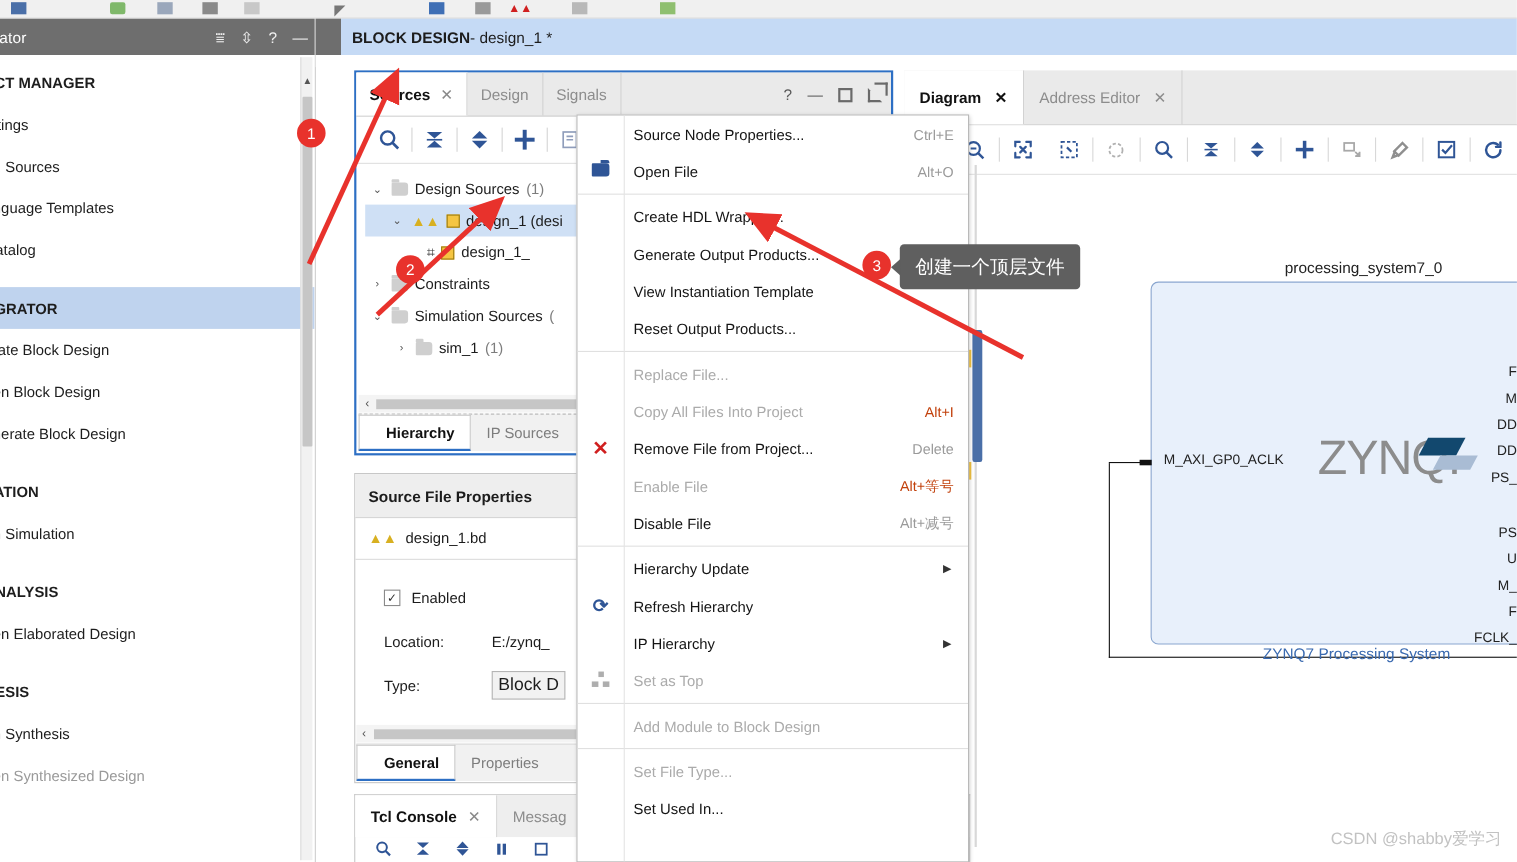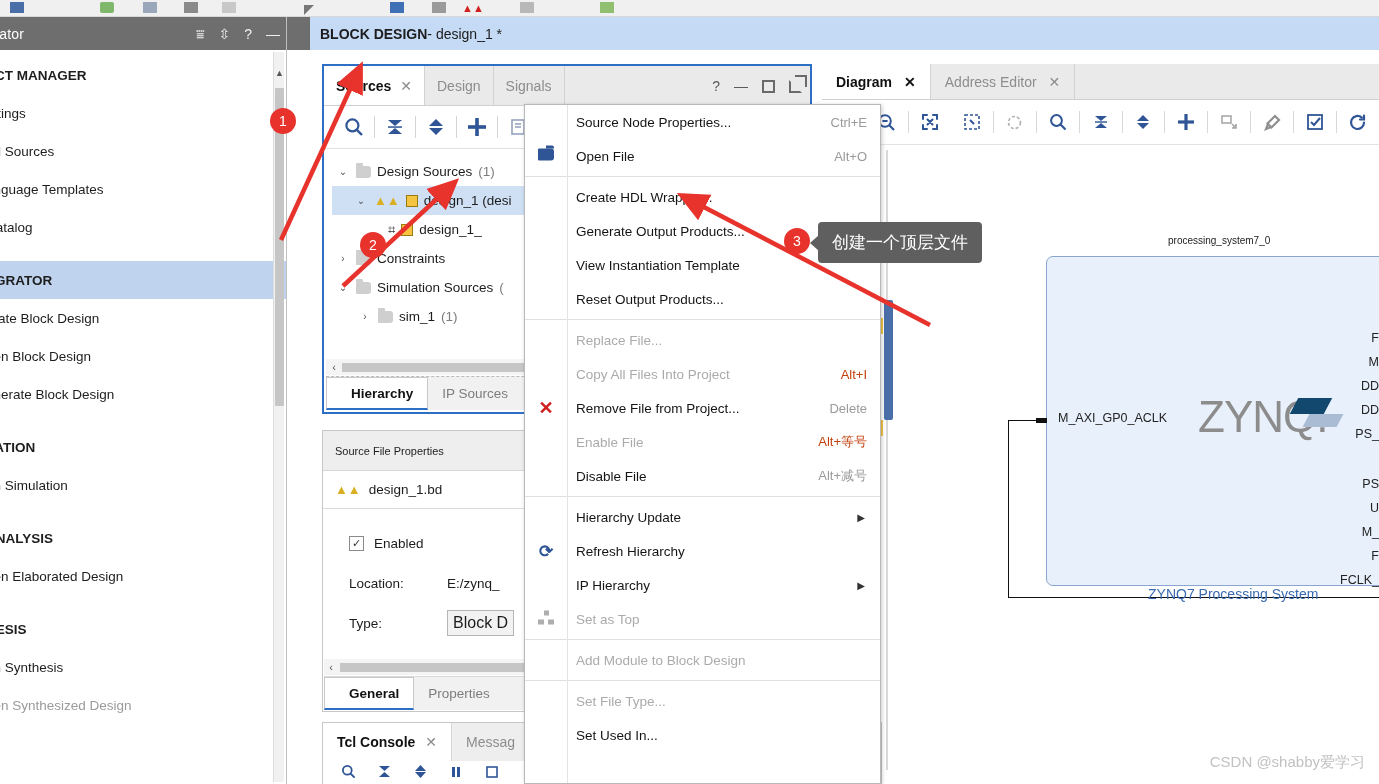--- a/index.html
+++ b/index.html
@@ -168,21 +168,21 @@
     border: 1px solid #c9c9c9; border-bottom: 2px solid #2d6fc4; padding-left: 24px;
   }
 
   
   .sfp-panel {
     position: absolute; left: 322px; top: 430px; width: 205px; height: 282px;
     background: #ffffff; border: 1px solid #c7c7c7;
   }
   .sfp-head {
     height: 40px; background: #eeeeee; display: flex; align-items: center;
-    padding-left: 12px; font-weight: normal; font-size: 11px; border-bottom: 1px solid #d6d6d6;
+    padding-left: 12px; font-weight: bold; font-size: 14px; border-bottom: 1px solid #d6d6d6;
   }
   .sfp-file {
     height: 38px; display: flex; align-items: center; gap: 8px; padding-left: 12px;
     font-size: 13.5px; border-bottom: 1px solid #dcdcdc;
   }
   .sfp-body { padding: 14px 0 0 26px; font-size: 13.5px; }
   .sfp-row { height: 40px; display: flex; align-items: center; gap: 10px; }
   .cb {
     width: 15px; height: 15px; border: 1px solid #8a8a8a; background: #fff;
     display: inline-flex; align-items: center; justify-content: center;
@@ -215,39 +215,39 @@
   }
   .tcl-tab.active { background: #ffffff; color: #111; font-weight: bold; }
   .tcl-toolbar { height: 24px; display: flex; align-items: center; gap: 2px; padding-left: 8px; color: #2f5596; }
 
   
   .diag-panel {
     position: absolute; left: 822px; top: 64px; width: 557px; height: 700px;
     background: #ffffff;
   }
   .diag-tabs {
-    height: 36px; background: #eaeaea; display: flex; align-items: stretch;
+    height: 50px; background: #eaeaea; display: flex; align-items: stretch;
     border-bottom: 1px solid #d0d0d0;
   }
   .diag-tab {
     display: flex; align-items: center; gap: 12px; padding: 0 14px; font-size: 14px;
     color: #8d8d8d; border-right: 1px solid #d2d2d2;
   }
   .diag-tab.active { background: #ffffff; color: #111; font-weight: bold; }
   .diag-toolbar {
     height: 45px; background: #ffffff; display: flex; align-items: center;
     padding-left: 44px; border-bottom: 1px solid #e2e2e2;
   }
   .dtb { width: 44px; height: 30px; display: flex; align-items: center; justify-content: center; color: #2f5596; }
   .dtb.gray { color: #9a9a9a; }
   .dsep { width: 1px; height: 22px; background: #d8d8d8; }
 
   
   .zynq-title {
-    position: absolute; left: 1168px; top: 235px; font-size: 10px; color: #222;
+    position: absolute; left: 1168px; top: 235px; font-size: 14px; color: #222;
   }
   .zynq-block {
     position: absolute; left: 1046px; top: 256px; width: 360px; height: 330px;
     background: #e8f0fb; border: 1px solid #8aa6cf; border-radius: 7px;
   }
   .zynq-sub {
     position: absolute; left: 1148px; top: 586px; font-size: 14px; color: #3a6ab0;
   }
   .zynq-logo {
     position: absolute; left: 1198px; top: 392px;

